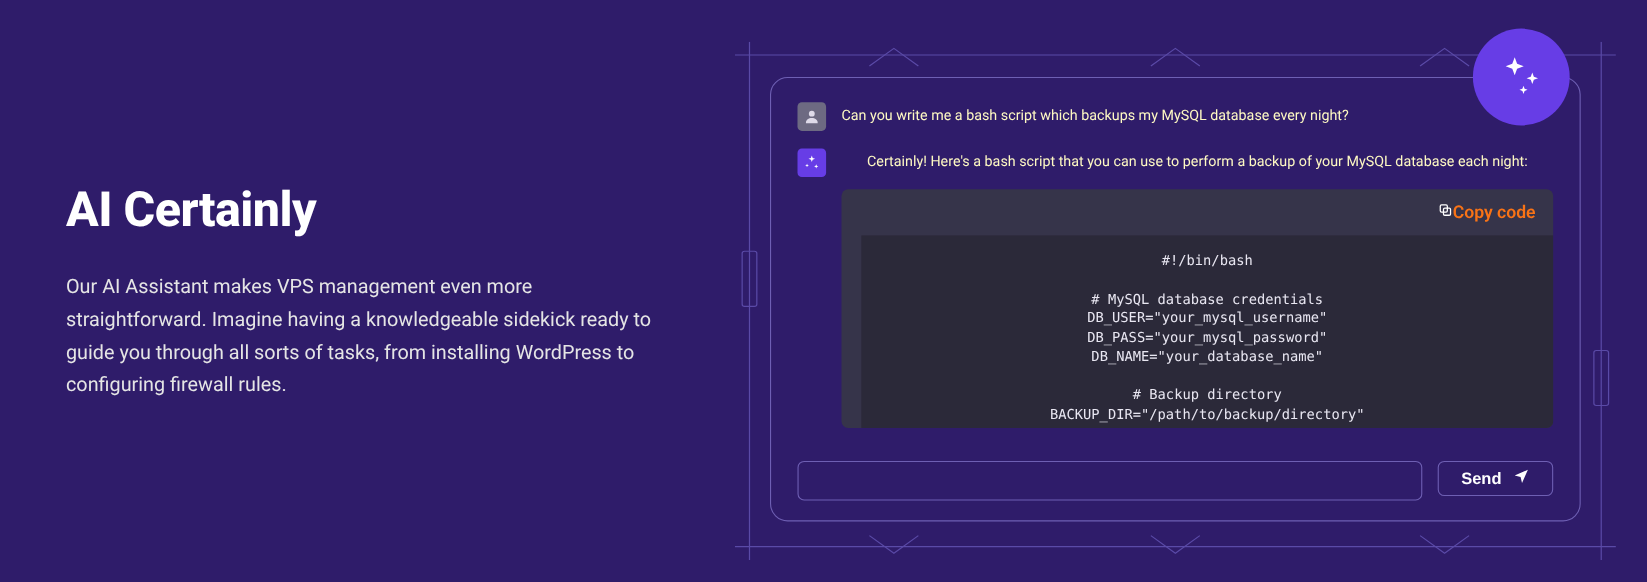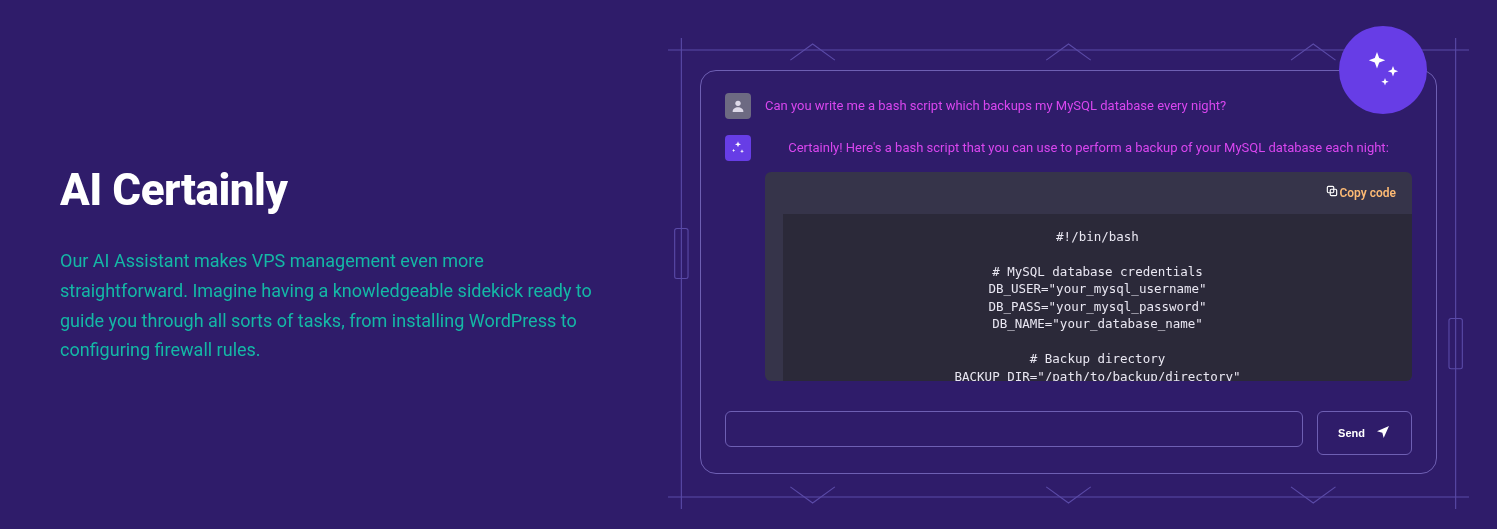--- a/index.html
+++ b/index.html
@@ -26,21 +26,21 @@
   .left h1 {
     font-size: 44px;
     font-weight: 800;
     letter-spacing: -0.5px;
     margin-bottom: 30px;
   }
   .left p {
     font-size: 18px;
     line-height: 1.65;
     font-weight: 400;
-    color: #14b8a6;
+    color: #e5e5e5;
   }
   .right {
     position: relative;
     flex: 1;
     height: 100%;
   }
   
   .blueprint {
     position: absolute;
     left: 28px;
@@ -88,21 +88,21 @@
     flex: 0 0 26px;
     display: flex;
     align-items: center;
     justify-content: center;
   }
   .avatar.user { background: #6d6a82; }
   .avatar.ai { background: #673de6; }
   .msg-text {
     font-size: 13px;
     line-height: 1.45;
-    color: #d946ef;
+    color: #fef9c3;
     padding-top: 4px;
   }
   .ai-block { flex: 1; display: flex; flex-direction: column; min-height: 0; text-align: center; }
   .code-card {
     margin-top: 14px;
     background: #36344a;
     border-radius: 6px;
     display: flex;
     flex-direction: column;
     min-height: 0;
@@ -114,23 +114,23 @@
     display: flex;
     align-items: center;
     justify-content: flex-end;
     padding: 0 16px;
     flex: 0 0 42px;
   }
   .copy-btn {
     display: inline-flex;
     align-items: center;
     gap: 0;
-    font-size: 12px;
+    font-size: 16px;
     font-weight: 600;
-    color: #fdba74;
+    color: #f97316;
     cursor: pointer;
   }
   .code-body {
     background: #2b2939;
     flex: 1;
     padding: 14px 18px;
     font-family: ui-monospace, SFMono-Regular, Menlo, Consolas, monospace;
     font-size: 12.5px;
     line-height: 1.4;
     color: #e9e7f2;
@@ -149,27 +149,27 @@
     height: 36px;
     border: 1px solid #6e5fb3;
     border-radius: 6px;
     background: transparent;
     color: #fff;
     padding: 0 12px;
     font-size: 13px;
     outline: none;
   }
   .send-btn {
-    height: 44px;
+    height: 32px;
     padding: 0 20px;
     border: 1px solid #6e5fb3;
     border-radius: 6px;
     background: transparent;
     color: #fff;
-    font-size: 11px;
+    font-size: 15px;
     font-weight: 700;
     display: inline-flex;
     align-items: center;
     gap: 10px;
     cursor: pointer;
   }
 </style>
 </head>
 <body>
 

